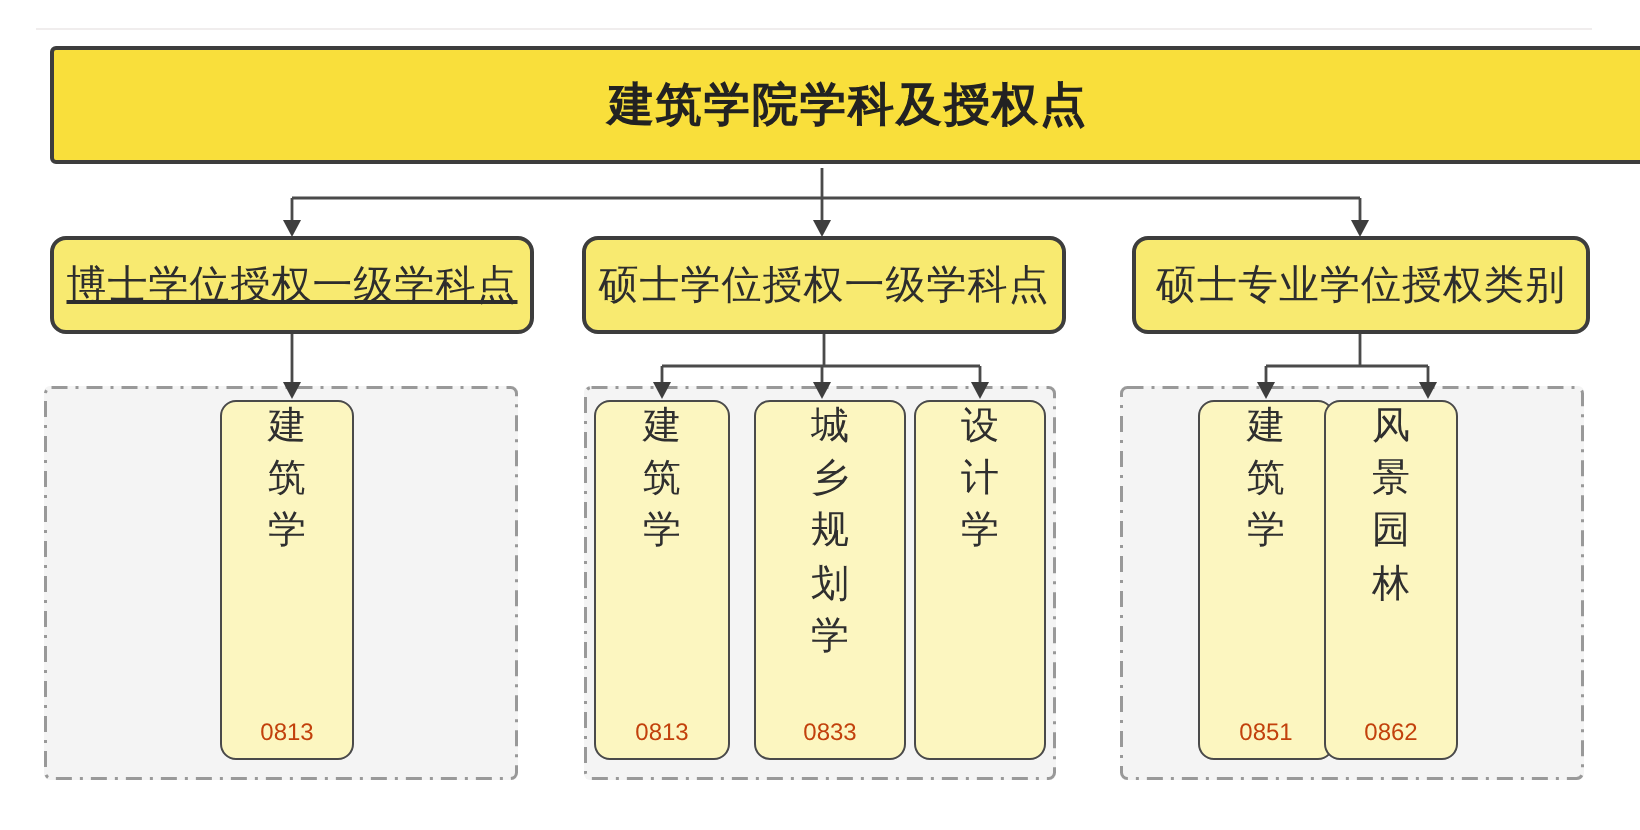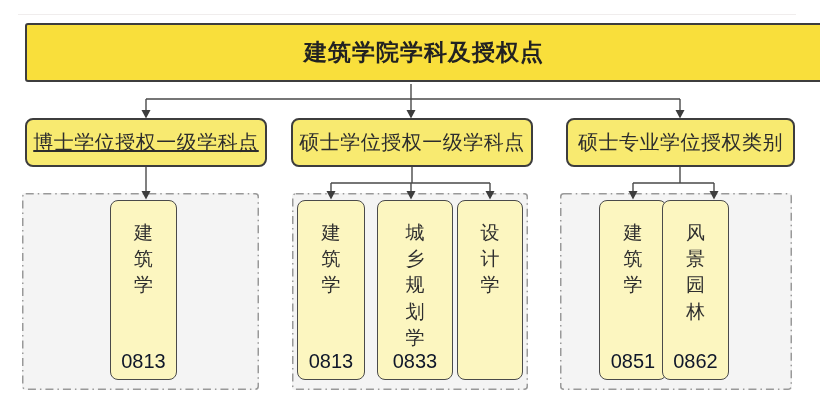--- a/index.html
+++ b/index.html
@@ -75,35 +75,35 @@
     border: 1.5px solid #4A4A4A;
     border-radius: 8px;
   }
   .leaf-1 { left: 110px; width: 67px; }
   .leaf-2 { left: 297px; width: 68px; }
   .leaf-3 { left: 377px; width: 76px; }
   .leaf-4 { left: 457px; width: 66px; }
   .leaf-5 { left: 599px; width: 68px; }
   .leaf-6 { left: 662px; width: 67px; }
   .leaf-name {
-    margin: 19px auto 0;
+    margin: 0 auto 0;
     width: 22px;
     word-break: break-all;
     text-align: center;
     font-size: 19px;
     line-height: 1.38;
     color: #2f2f2f;
   }
   .leaf-code {
     position: absolute;
     left: 0; bottom: 6px;
     width: 100%;
     text-align: center;
-    font-size: 20px;
-    color: #0f172a;
+    font-size: 12px;
+    color: #c2410c;
   }
   
   .connector-svg {
     position: absolute;
     left: 0; top: 0;
     width: 820px; height: 415px;
     pointer-events: none;
     z-index: 5;
   }
 </style>

